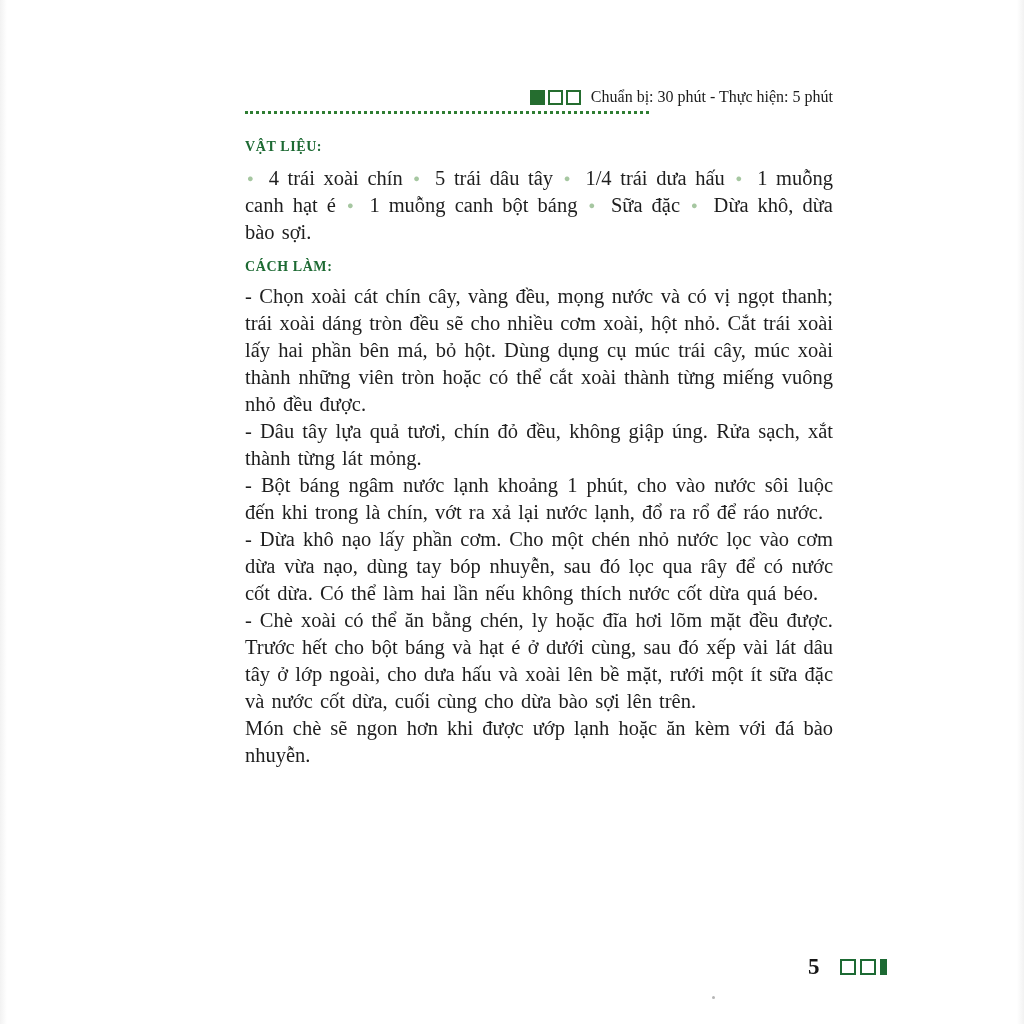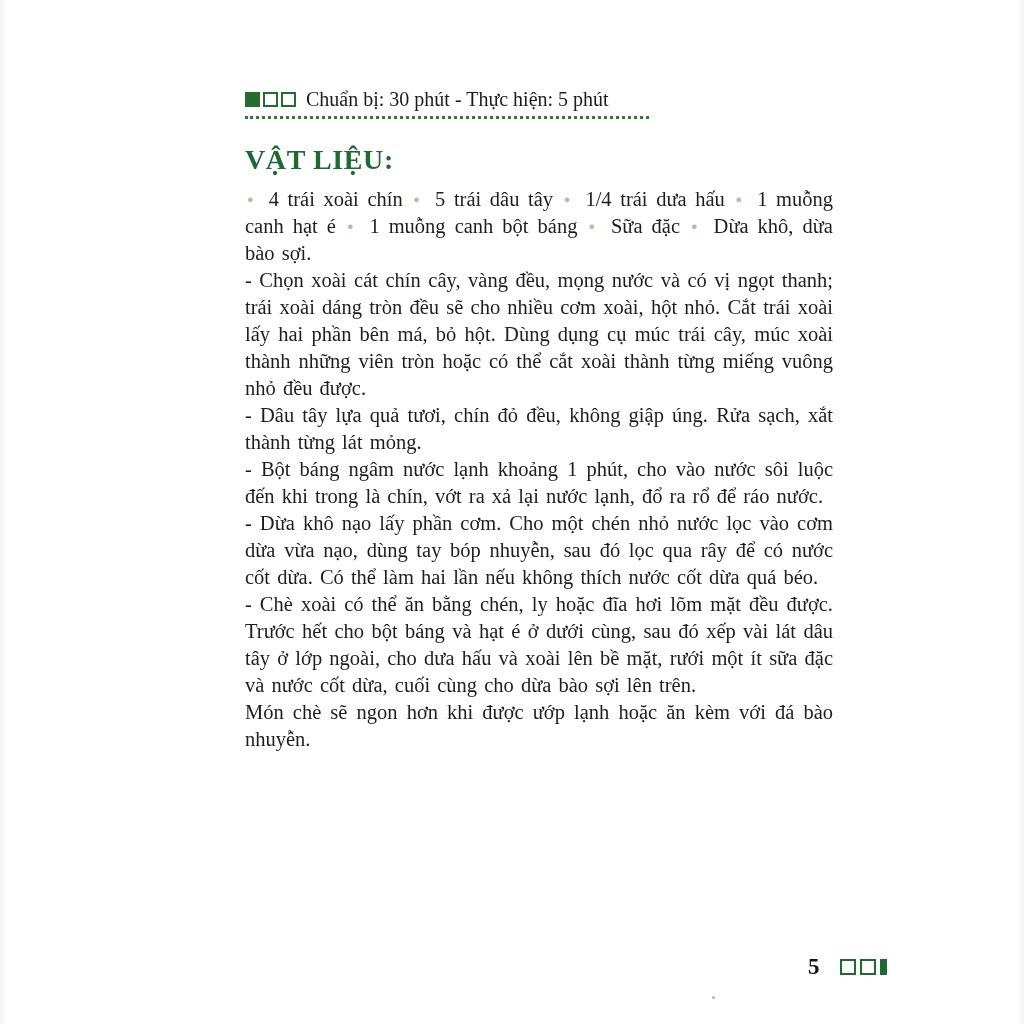--- a/index.html
+++ b/index.html
@@ -23,43 +23,44 @@
   }
   .content {
     position: absolute;
     left: 245px;
     top: 88px;
     width: 588px;
   }
   .header-row {
     display: flex;
     align-items: center;
-    font-size: 20px;
+    font-size: 16px;
     color: #1c1c1c;
     white-space: nowrap;
+    justify-content: flex-end;
   }
   .sq-icon { display: inline-flex; align-items: center; margin-right: 7px; }
   .sq {
     width: 15px; height: 15px;
     border: 2.5px solid #256d2f;
     box-sizing: border-box;
     display: inline-block;
     margin-right: 3px;
     background: #ffffff;
   }
   .sq.filled { background: #256d2f; }
   .dotted-line {
     width: 404px;
     height: 0;
     border-bottom: 3px dotted #2e7d32;
     margin-top: 5px;
   }
   .green-heading {
     color: #1d6a33;
-    font-size: 28px;
+    font-size: 14px;
     font-weight: bold;
     letter-spacing: 0.6px;
     margin: 0;
   }
   .heading-ingredients { margin-top: 25px; margin-bottom: 10px; }
   .heading-method { margin-top: 13px; margin-bottom: 8px; }
   .ingredients, .step {
     font-size: 20.5px;
     line-height: 27px;
     text-align: justify;
@@ -120,20 +121,21 @@
             <span class="sq"></span>
         </span>
         <span class="prep-text">Chuẩn bị: 30 phút - Thực hiện: 5 phút</span>
       </div>
       <div class="dotted-line"></div>
     </div>
 
     <h2 class="green-heading heading-ingredients">VẬT LIỆU:</h2>
     <p class="ingredients" id="ingredients"><span class="bullet">●</span><span> 4 trái xoài chín  </span><span class="bullet">●</span><span> 5 trái dâu tây  </span><span class="bullet">●</span><span> 1/4 trái dưa hấu  </span><span class="bullet">●</span><span> 1 muỗng canh hạt é  </span><span class="bullet">●</span><span> 1 muỗng canh bột báng  </span><span class="bullet">●</span><span> Sữa đặc  </span><span class="bullet">●</span><span> Dừa khô, dừa bào sợi.  </span></p>
 
+    <h2 class="green-heading heading-method">CÁCH LÀM:</h2>
     <div id="steps">
         <p class="step">- Chọn xoài cát chín cây, vàng đều, mọng nước và có vị ngọt thanh; trái xoài dáng tròn đều sẽ cho nhiều cơm xoài, hột nhỏ. Cắt trái xoài lấy hai phần bên má, bỏ hột. Dùng dụng cụ múc trái cây, múc xoài thành những viên tròn hoặc có thể cắt xoài thành từng miếng vuông nhỏ đều được.</p>
         <p class="step">- Dâu tây lựa quả tươi, chín đỏ đều, không giập úng. Rửa sạch, xắt thành từng lát mỏng.</p>
         <p class="step">- Bột báng ngâm nước lạnh khoảng 1 phút, cho vào nước sôi luộc đến khi trong là chín, vớt ra xả lại nước lạnh, đổ ra rổ để ráo nước.</p>
         <p class="step">- Dừa khô nạo lấy phần cơm. Cho một chén nhỏ nước lọc vào cơm dừa vừa nạo, dùng tay bóp nhuyễn, sau đó lọc qua rây để có nước cốt dừa. Có thể làm hai lần nếu không thích nước cốt dừa quá béo.</p>
         <p class="step">- Chè xoài có thể ăn bằng chén, ly hoặc đĩa hơi lõm mặt đều được. Trước hết cho bột báng và hạt é ở dưới cùng, sau đó xếp vài lát dâu tây ở lớp ngoài, cho dưa hấu và xoài lên bề mặt, rưới một ít sữa đặc và nước cốt dừa, cuối cùng cho dừa bào sợi lên trên.</p>
         <p class="step">Món chè sẽ ngon hơn khi được ướp lạnh hoặc ăn kèm với đá bào nhuyễn.</p>
       </div>
 
   </div>

